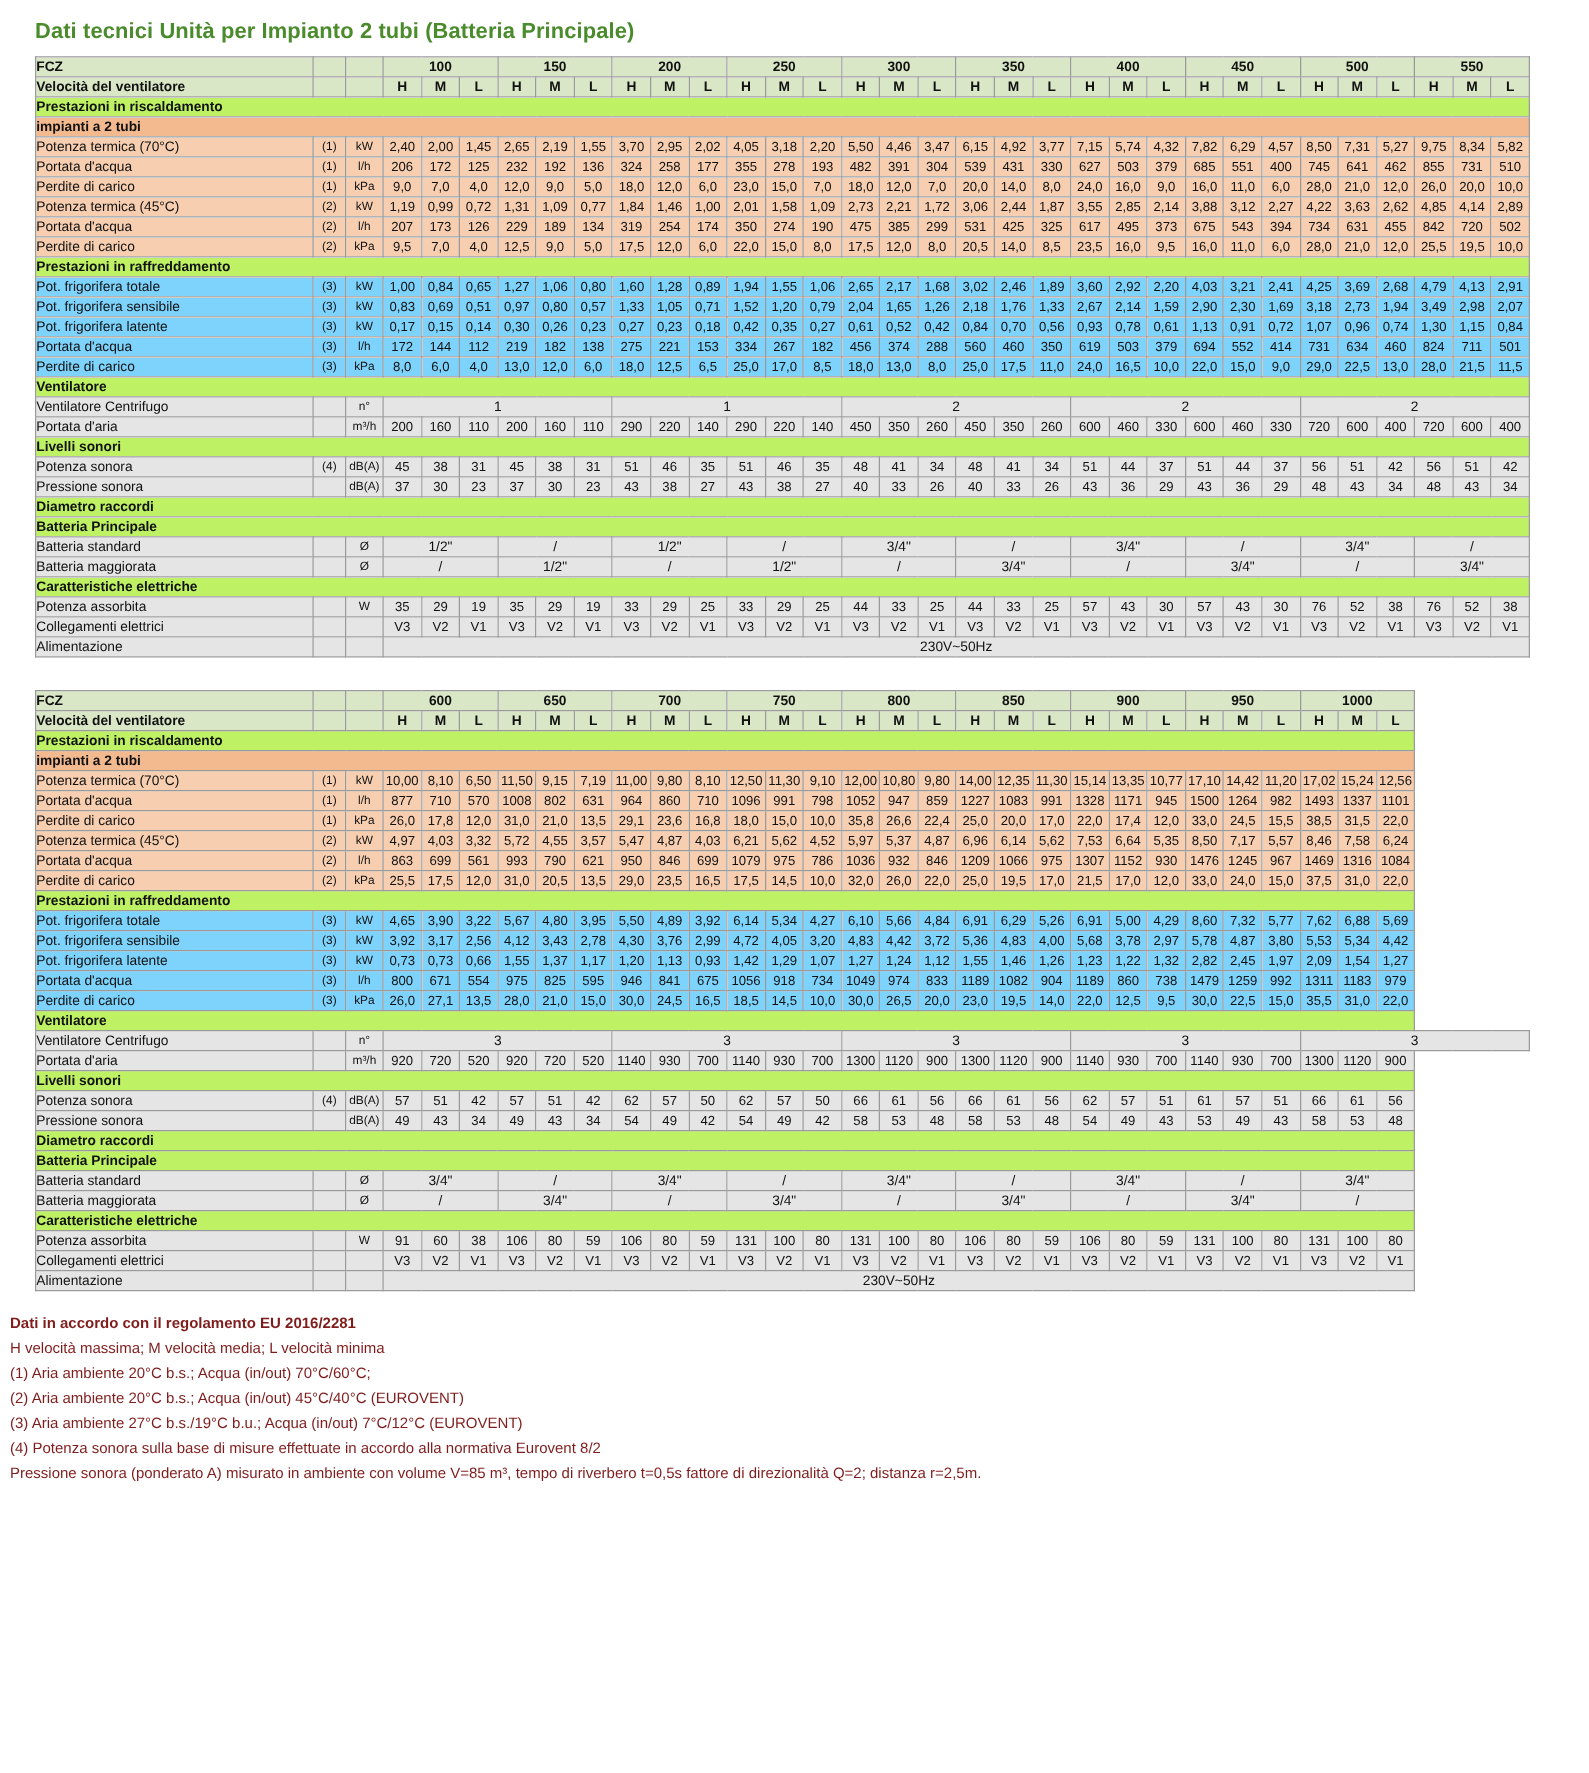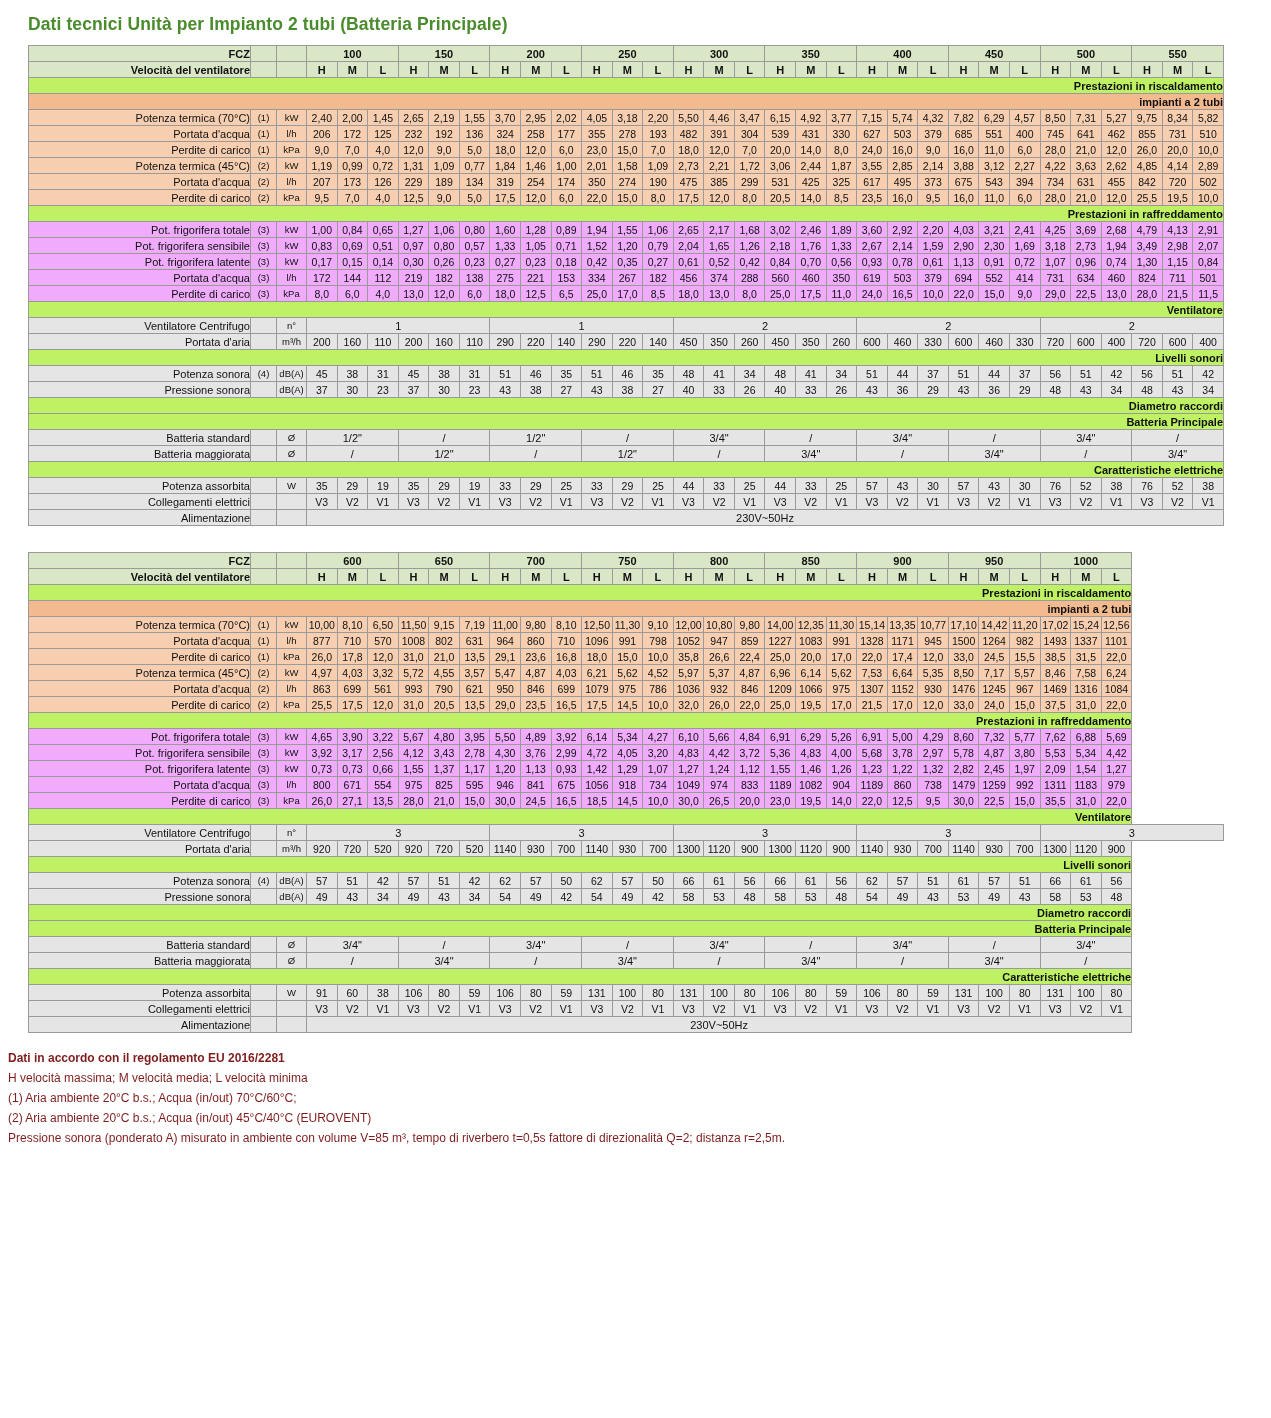--- a/index.html
+++ b/index.html
@@ -21,31 +21,31 @@
     color:#111;
   }
   table.spec td{
     border:0.5px solid #9a9a9a;
     padding:0;
     height:15px;
     line-height:14px;
     white-space:nowrap;
     overflow:hidden;
   }
-  .lbl{padding-left:4px;text-align:right;}
+  .lbl{padding-left:4px;text-align:left;}
   .c{text-align:center;}
   .num{text-align:center;font-size:10.5px;}
   .bold{font-weight:bold;}
   
   .hdr{background:#d9e7c6;font-weight:bold;}
   .hdr .c{font-weight:bold;}
   .sect{background:#bef264;font-weight:bold;}
   .heat{background:#f7cfb0;}
   .heat-sub{background:#f3b98f;font-weight:bold;}
-  .cool{background:#f0abfc;padding-left:26px;}
+  .cool{background:#7dd3fc;padding-left:26px;}
   .plain{background:#e5e5e5;}
   .footer{
     margin:16px 0 0 8px;
     font-size:12px;
     color:#7f1d1d;
     line-height:19px;
   }
   .footer div{margin-bottom:1px;}
   .spacer{height:26px;}
   .unit{font-size:9.5px;}
@@ -1441,16 +1441,18 @@
           <td class="c" colspan="27">230V~50Hz</td>
         </tr>
       </tbody>
     </table>
 
   <div class="footer">
     <div style="font-weight:bold">Dati in accordo con il regolamento EU 2016/2281</div>
     <div>H velocità massima; M velocità media; L velocità minima</div>
     <div>(1) Aria ambiente 20°C b.s.; Acqua (in/out) 70°C/60°C;</div>
     <div>(2) Aria ambiente 20°C b.s.; Acqua (in/out) 45°C/40°C (EUROVENT)</div>
+    <div>(3) Aria ambiente 27°C b.s./19°C b.u.; Acqua (in/out) 7°C/12°C (EUROVENT)</div>
+    <div>(4) Potenza sonora sulla base di misure effettuate in accordo alla normativa Eurovent 8/2</div>
     <div>Pressione sonora (ponderato A) misurato in ambiente con volume V=85 m³, tempo di riverbero t=0,5s fattore di direzionalità Q=2; distanza r=2,5m.</div>
   </div>
 
 </div>
 
 </body></html>

